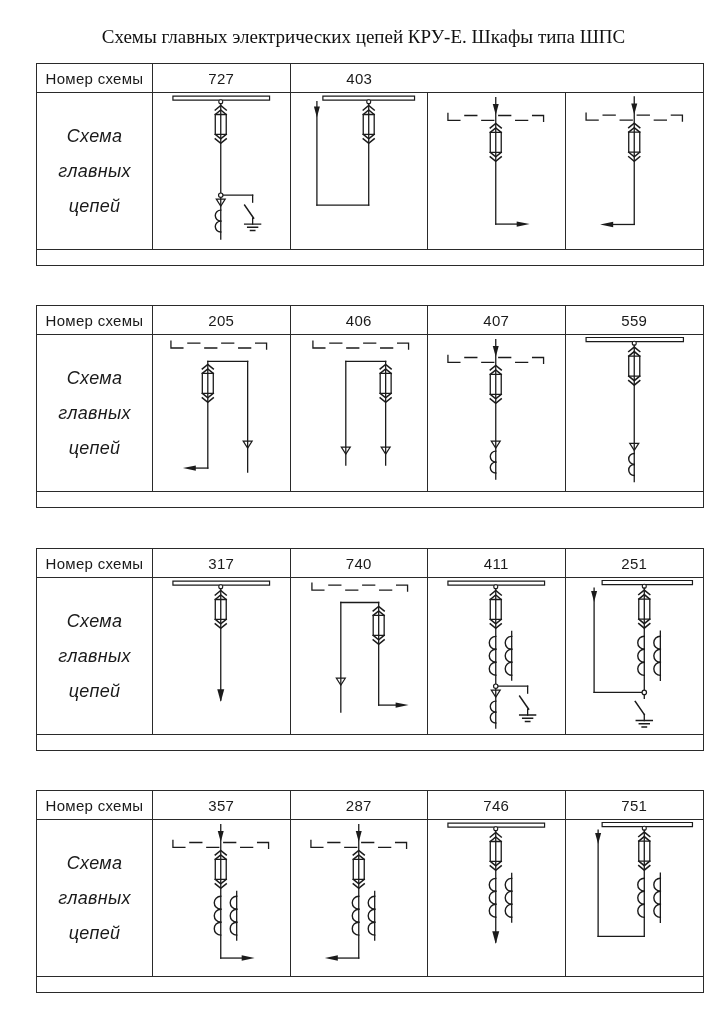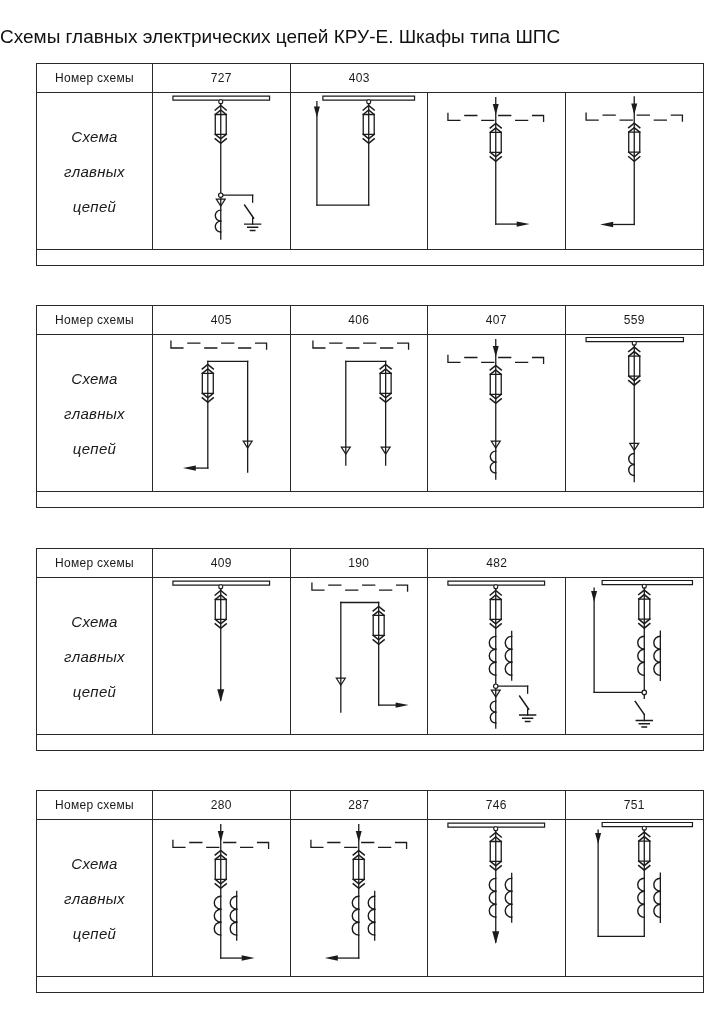--- a/index.html
+++ b/index.html
@@ -1,30 +1,30 @@
 <!DOCTYPE html>
 <html><head>
 <meta charset="utf-8">
 <style>
   html,body{margin:0;padding:0;background:#ffffff;}
   .page{position:relative;width:727px;height:1029px;background:#fff;
         font-family:"Liberation Sans",sans-serif;color:#1a1a1a;overflow:hidden;}
-  .title{position:absolute;top:26px;left:0;width:100%;
-         font-family:Liberation Sans, sans-serif;font-size:19px;color:#111;}
+  .title{position:absolute;top:26px;left:0;width:100%;text-align:center;
+         font-family:Liberation Serif, serif;font-size:19px;color:#111;}
   .block{position:absolute;left:36px;width:668px;}
   .tbl{border:1.7px solid #2a2a2a;background:#fff;}
   .hrow{display:grid;grid-template-columns:116px 1fr 1fr 1fr 1fr;height:28px;
         border-bottom:1.4px solid #2a2a2a;}
   .mrow{display:grid;grid-template-columns:116px 1fr 1fr 1fr 1fr;height:156px;}
   .cell{border-right:1.4px solid #2a2a2a;min-width:0;}
   .cell:last-child{border-right:none;}
   .hcell{display:flex;align-items:center;justify-content:center;
-         font-size:12px;letter-spacing:.3px;}
+         font-size:15px;letter-spacing:.3px;}
   .lcell{display:flex;flex-direction:column;align-items:center;justify-content:center;
-         font-style:italic;font-size:15px;line-height:35px;letter-spacing:.3px;}
+         font-style:italic;font-size:18px;line-height:35px;letter-spacing:.3px;}
   .scell{position:relative;}
   .scell svg{display:block;width:100%;height:100%;}
   .foot{height:15px;border:1.7px solid #2a2a2a;border-top:none;background:#fff;}
 </style>
 </head>
 <body>
 
 <div class="page">
   <div class="title">Схемы главных электрических цепей КРУ-Е. Шкафы типа ШПС</div>
   <div id="blocks">
@@ -106,21 +106,21 @@
               </svg>
             </div>
       </div>
     </div>
     <div class="foot"></div>
   </section>
   <section class="block" style="top:305px">
     <div class="tbl">
       <div class="hrow">
         <div class="cell hcell">Номер схемы</div>
-        <div class="cell hcell">405</div>
+        <div class="cell hcell">205</div>
             <div class="cell hcell">406</div>
             <div class="cell hcell">407</div>
             <div class="cell hcell">559</div>
       </div>
       <div class="mrow">
         <div class="cell lcell">
           <div>Схема</div>
           <div>главных</div>
           <div>цепей</div>
         </div>
@@ -186,23 +186,24 @@
               </svg>
             </div>
       </div>
     </div>
     <div class="foot"></div>
   </section>
   <section class="block" style="top:548px">
     <div class="tbl">
       <div class="hrow">
         <div class="cell hcell">Номер схемы</div>
-        <div class="cell hcell">409</div>
-            <div class="cell hcell">190</div>
-            <div class="cell hcell">482</div>
+        <div class="cell hcell">317</div>
+            <div class="cell hcell">740</div>
+            <div class="cell hcell">411</div>
+            <div class="cell hcell">251</div>
       </div>
       <div class="mrow">
         <div class="cell lcell">
           <div>Схема</div>
           <div>главных</div>
           <div>цепей</div>
         </div>
         <div class="cell scell">
               <svg viewBox="0 0 137 156" preserveAspectRatio="xMidYMid meet">
                 <path d="M20,2.5 H117 V6.5 H20 Z" fill="none" stroke="#1b1b1b" stroke-width="1.2" stroke-linecap="square" stroke-linejoin="miter"></path>
@@ -288,21 +289,21 @@
               </svg>
             </div>
       </div>
     </div>
     <div class="foot"></div>
   </section>
   <section class="block" style="top:790px">
     <div class="tbl">
       <div class="hrow">
         <div class="cell hcell">Номер схемы</div>
-        <div class="cell hcell">280</div>
+        <div class="cell hcell">357</div>
             <div class="cell hcell">287</div>
             <div class="cell hcell">746</div>
             <div class="cell hcell">751</div>
       </div>
       <div class="mrow">
         <div class="cell lcell">
           <div>Схема</div>
           <div>главных</div>
           <div>цепей</div>
         </div>

